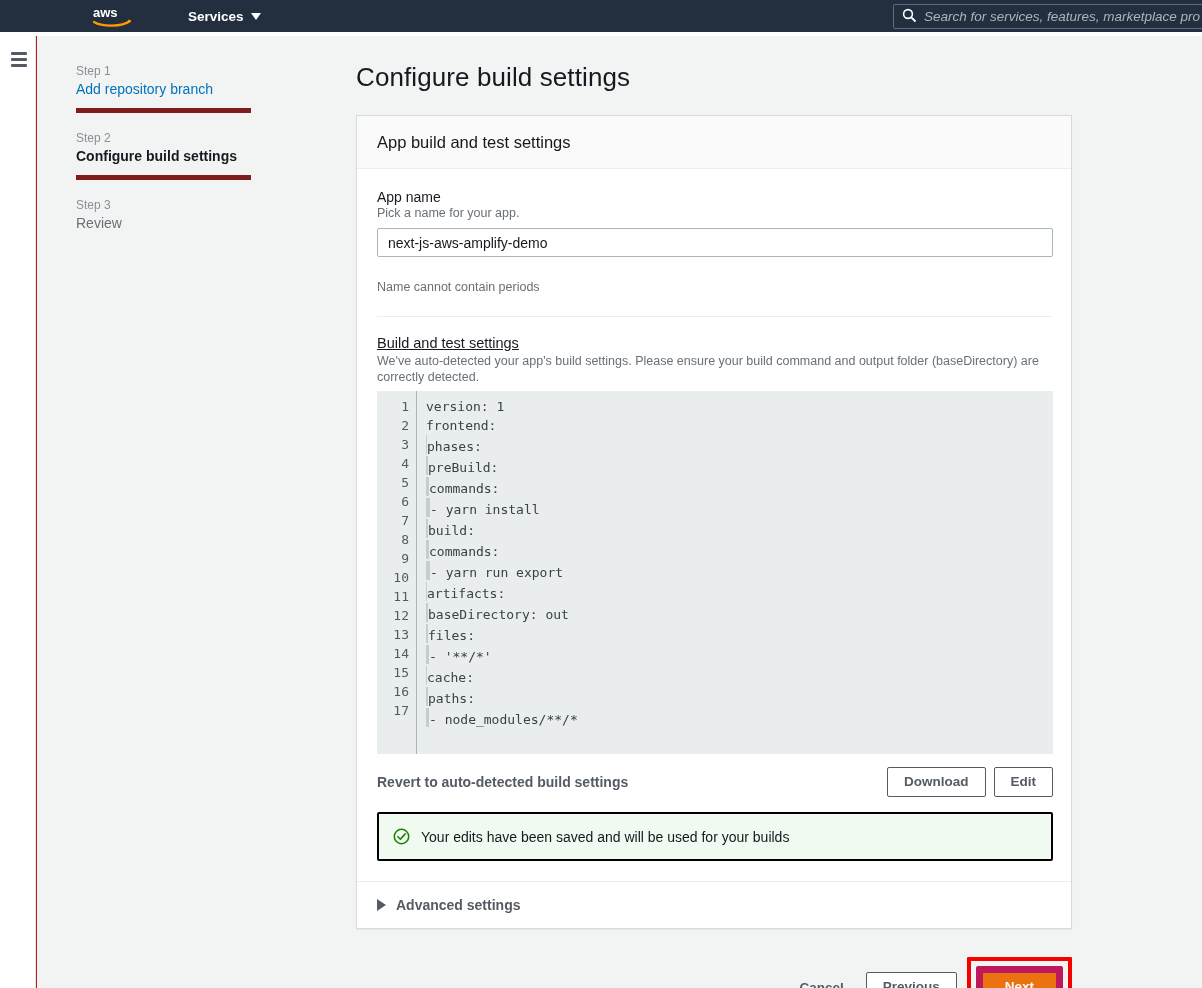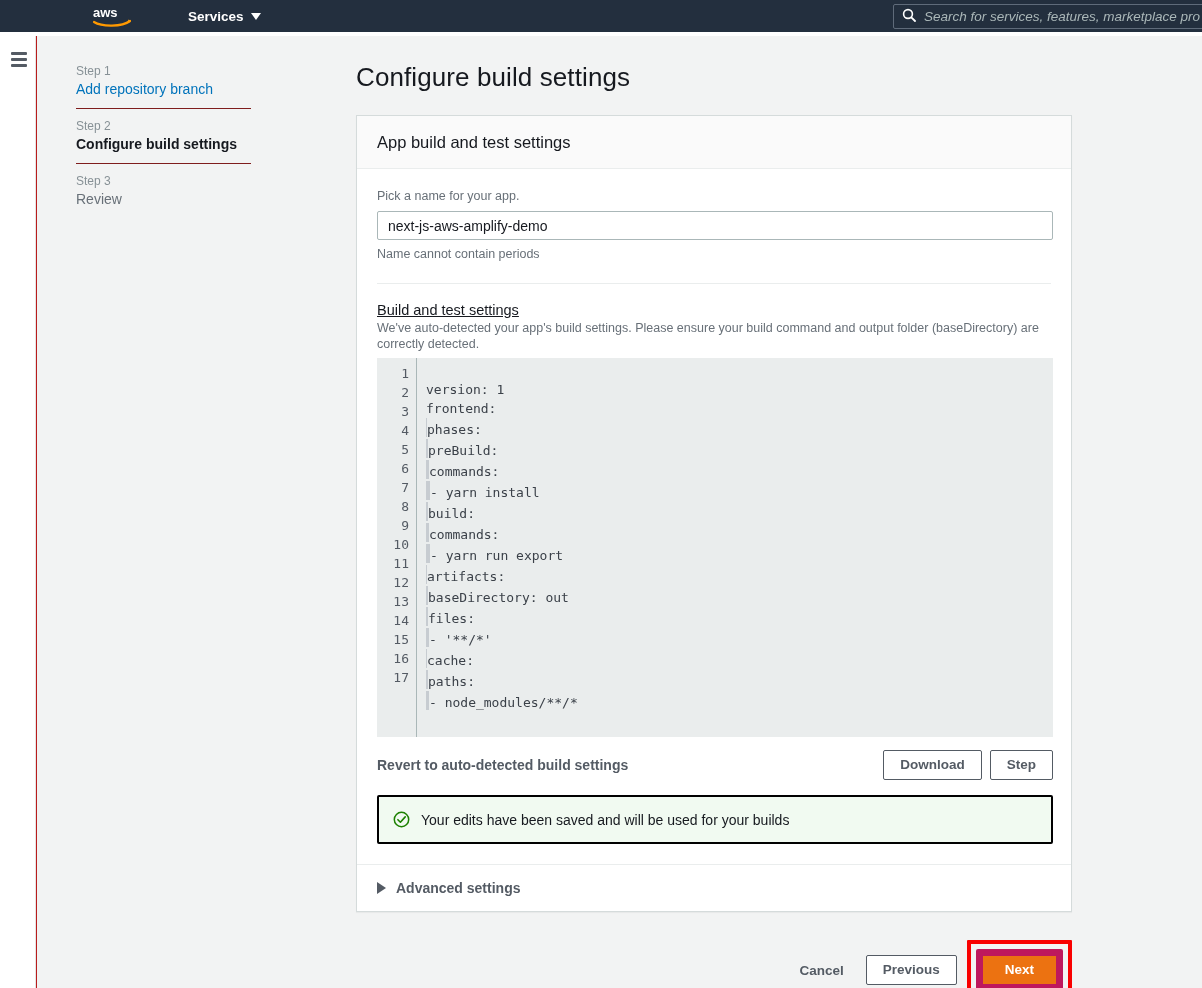--- a/index.html
+++ b/index.html
@@ -115,21 +115,21 @@
   }
 
   
   .steps {
     position: absolute;
     left: 39px;
     top: 28px;
     width: 175px;
   }
   .step-block { padding: 0 0 10px 0; }
-  .step-block + .step-block { border-top: 1px solid #7f1d1d; padding-top: 10px; }
+  .step-block + .step-block { border-top: 5px solid #7f1d1d; padding-top: 18px; }
   .step-num {
     font-size: 12px;
     color: #879196;
     margin-bottom: 2px;
   }
   .step-title { font-size: 14px; line-height: 18px; }
   .step-title.link { color: #0073bb; cursor: pointer; }
   .step-title.current { color: #16191f; font-weight: 700; }
   .step-title.upcoming { color: #687078; }
 
@@ -189,21 +189,21 @@
     font-size: 14px;
     color: #16191f;
     border: 1px solid #aab7b8;
     border-radius: 2px;
     background: #ffffff;
     outline: none;
   }
   .field-note {
     font-size: 12.5px;
     color: #687078;
-    margin: 7px 0 0 0;
+    margin: 23px 0 0 0;
   }
 
   .divider {
     border: 0;
     border-top: 1px solid #eaeded;
     margin: 22px 0 18px 0;
   }
 
   .section-label {
     font-size: 14.5px;
@@ -234,21 +234,21 @@
     width: 40px;
     flex: 0 0 40px;
     text-align: right;
     padding: 6px 7px 6px 0;
     color: #545b64;
     border-right: 1px solid #aab7b8;
     user-select: none;
   }
   .code {
     flex: 1;
-    padding: 22px 0 6px 9px;
+    padding: 6px 0 6px 9px;
     color: #3b4149;
     white-space: pre;
     position: relative;
   }
   .code .ln { position: relative; }
   .guide {
     display: inline-block;
     border-left: 1px solid #c7ccd1;
     height: 19px;
     vertical-align: text-bottom;
@@ -406,20 +406,21 @@
       <h1 class="page-title">Configure build settings</h1>
 
       <section class="card">
         <div class="card-header">
           <h2>App build and test settings</h2>
         </div>
 
         <div class="card-body">
 
           <div>
+            <div class="field-label">App name</div>
             <div class="field-hint">Pick a name for your app.</div>
             <input class="text-input" type="text" value="next-js-aws-amplify-demo" placeholder="" style="">
             <div class="field-note">Name cannot contain periods</div>
           </div>
 
           <hr class="divider">
 
           <div>
             <div class="section-label">Build and test settings</div>
             <div class="section-desc">We've auto-detected your app's build settings. Please ensure your build command and output folder (baseDirectory) are correctly detected.</div>
@@ -444,21 +445,21 @@
                   <div>16</div>
                   <div>17</div>
                 </div>
               <div class="code" id="codearea"><div class="ln"><span>version: 1</span></div><div class="ln"><span>frontend:</span></div><div class="ln"><span class="guide">  </span><span>phases:</span></div><div class="ln"><span class="guide">  </span><span class="guide">  </span><span>preBuild:</span></div><div class="ln"><span class="guide">  </span><span class="guide">  </span><span class="guide">  </span><span>commands:</span></div><div class="ln"><span class="guide">  </span><span class="guide">  </span><span class="guide">  </span><span class="guide">  </span><span>- yarn install</span></div><div class="ln"><span class="guide">  </span><span class="guide">  </span><span>build:</span></div><div class="ln"><span class="guide">  </span><span class="guide">  </span><span class="guide">  </span><span>commands:</span></div><div class="ln"><span class="guide">  </span><span class="guide">  </span><span class="guide">  </span><span class="guide">  </span><span>- yarn run export</span></div><div class="ln"><span class="guide">  </span><span>artifacts:</span></div><div class="ln"><span class="guide">  </span><span class="guide">  </span><span>baseDirectory: out</span></div><div class="ln"><span class="guide">  </span><span class="guide">  </span><span>files:</span></div><div class="ln"><span class="guide">  </span><span class="guide">  </span><span class="guide">  </span><span>- '**/*'</span></div><div class="ln"><span class="guide">  </span><span>cache:</span></div><div class="ln"><span class="guide">  </span><span class="guide">  </span><span>paths:</span></div><div class="ln"><span class="guide">  </span><span class="guide">  </span><span class="guide">  </span><span>- node_modules/**/*</span></div><div class="ln"><span> </span></div></div>
             </div>
 
             <div class="revert-row">
               <span class="revert-link">Revert to auto-detected build settings</span>
               <span class="btn-group">
                 <button class="btn">Download</button>
-                <button class="btn">Step</button>
+                <button class="btn">Edit</button>
               </span>
             </div>
 
             <div class="alert">
               <span class="alert-icon">
                 <svg width="17" height="17" viewBox="0 0 17 17" xmlns="http://www.w3.org/2000/svg">
                   <circle cx="8.5" cy="8.5" r="7.2" fill="none" stroke="#1d8102" stroke-width="1.5"></circle>
                   <path d="M4.9 8.7 L7.4 11.2 L12.2 5.9" fill="none" stroke="#1d8102" stroke-width="1.6" stroke-linecap="round" stroke-linejoin="round"></path>
                 </svg>
               </span>

